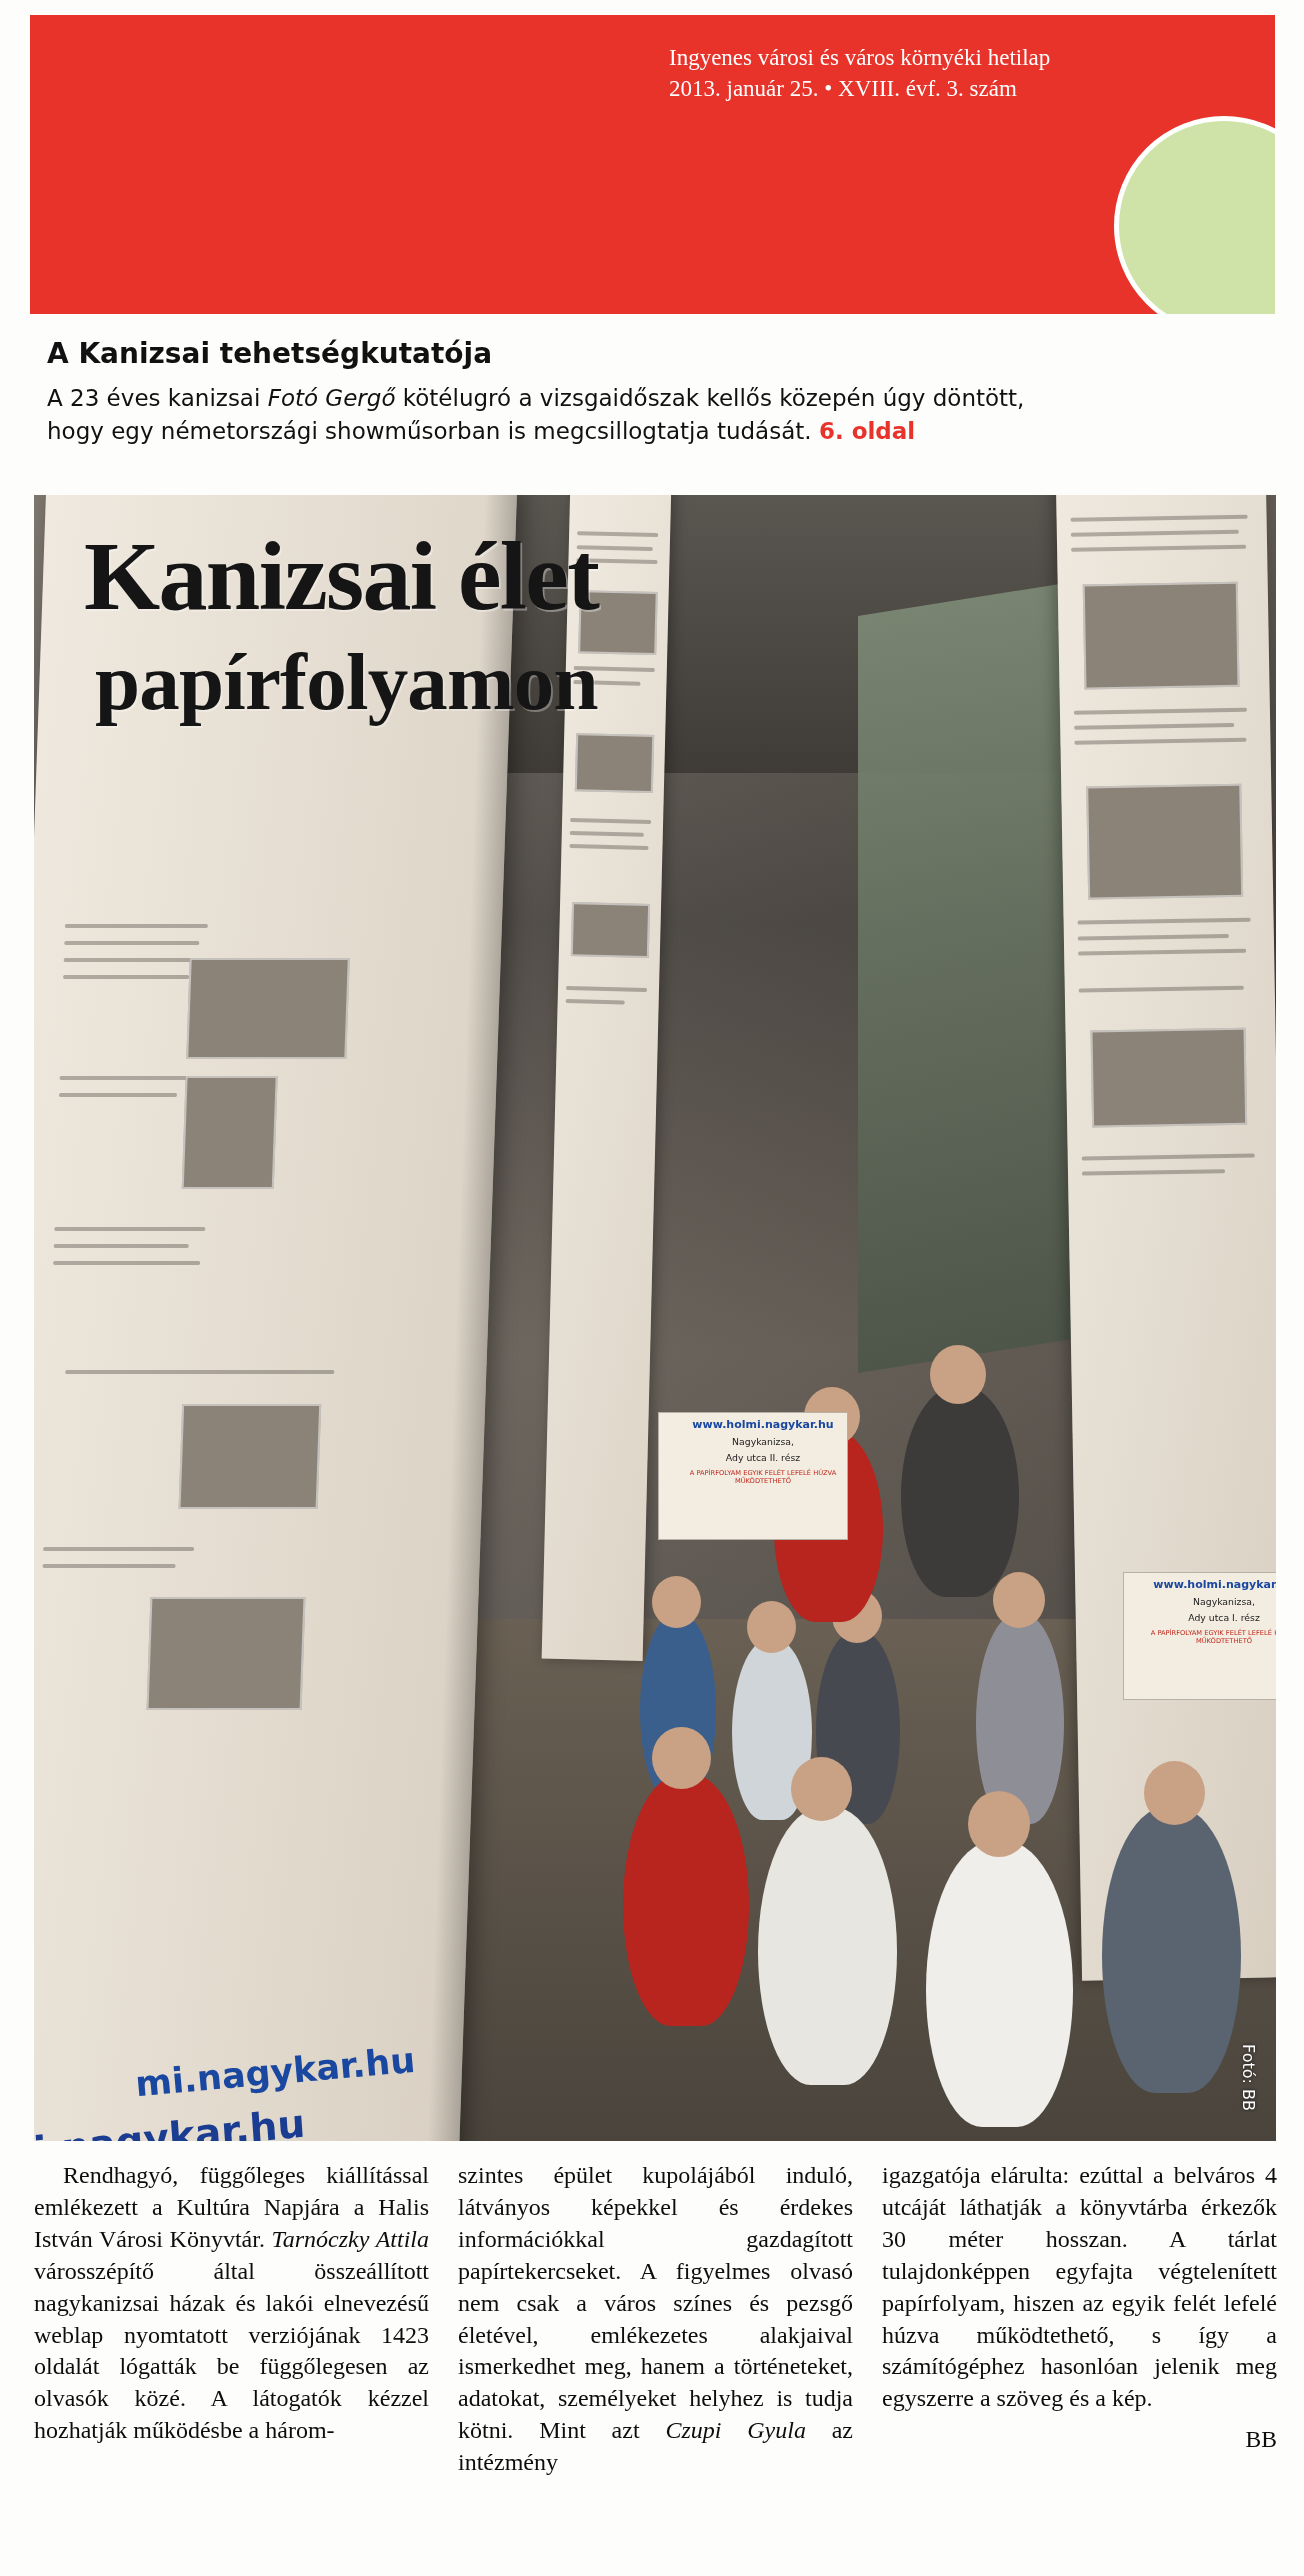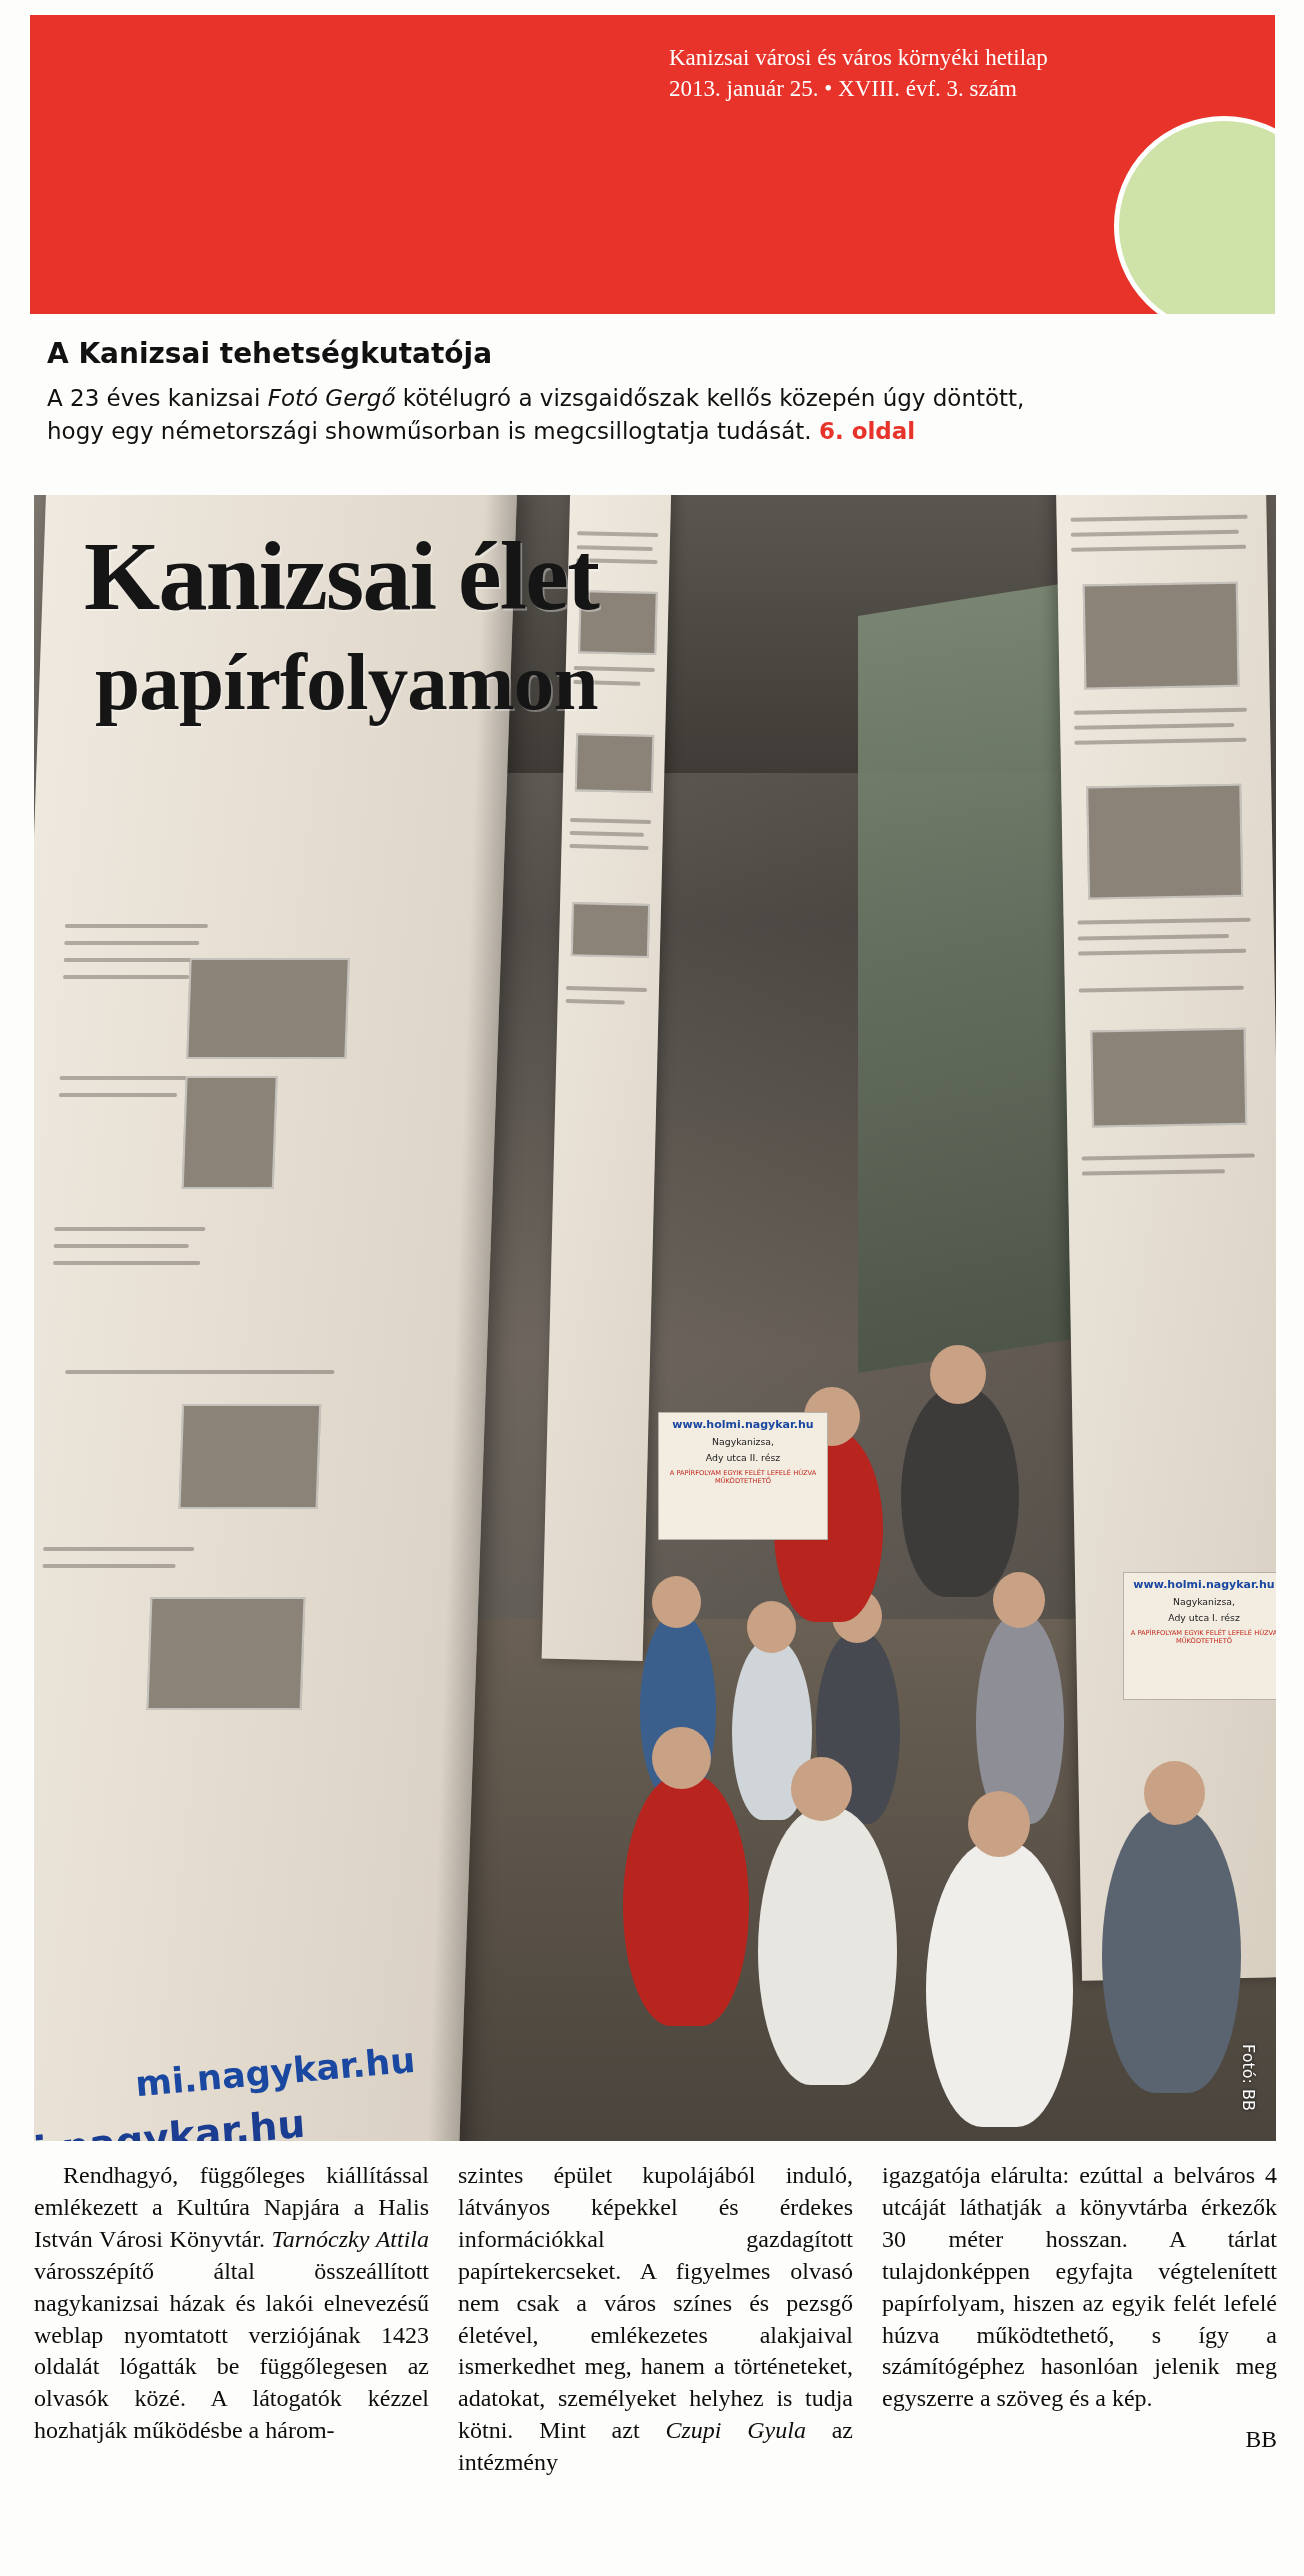--- a/index.html
+++ b/index.html
@@ -214,20 +214,21 @@
     background: #c9a184;
   }
   .poster-card {
     position: absolute;
     background: #f2ece1;
     border: 0.8px solid rgba(0,0,0,0.25);
     font-family: "DejaVu Sans", sans-serif;
     color: #222;
     text-align: center;
     overflow: hidden;
+    padding-left: 20px;
   }
   .poster-card .pc-url {
     display:block;
     color: #1a47a0;
     font-weight: bold;
     font-size: 11px;
     margin-top: 5px;
   }
   .poster-card .pc-line {
     display:block;
@@ -323,21 +324,21 @@
   }
 </style>
 </head>
 <body>
 
 <div class="page">
 
   <div class="masthead">
     <div class="masthead-inner">
       <div class="masthead-meta">
-        <div>Kanizsai városi és város környéki hetilap</div>
+        <div>Ingyenes városi és város környéki hetilap</div>
         <div>2013. január 25. • XVIII. évf. 3. szám</div>
       </div>
       <div class="globe"></div>
     </div>
   </div>
 
   <div class="teaser">
     <div class="teaser-title">A Kanizsai tehetségkutatója</div>
     <div class="teaser-body">
       <span>A 23 éves kanizsai </span><span class="it">Fotó Gergő</span><span> kötélugró a vizsgaidőszak kellős közepén úgy döntött, hogy egy németországi showműsorban is megcsillogtatja tudását. </span><span class="teaser-page">6. oldal</span>

